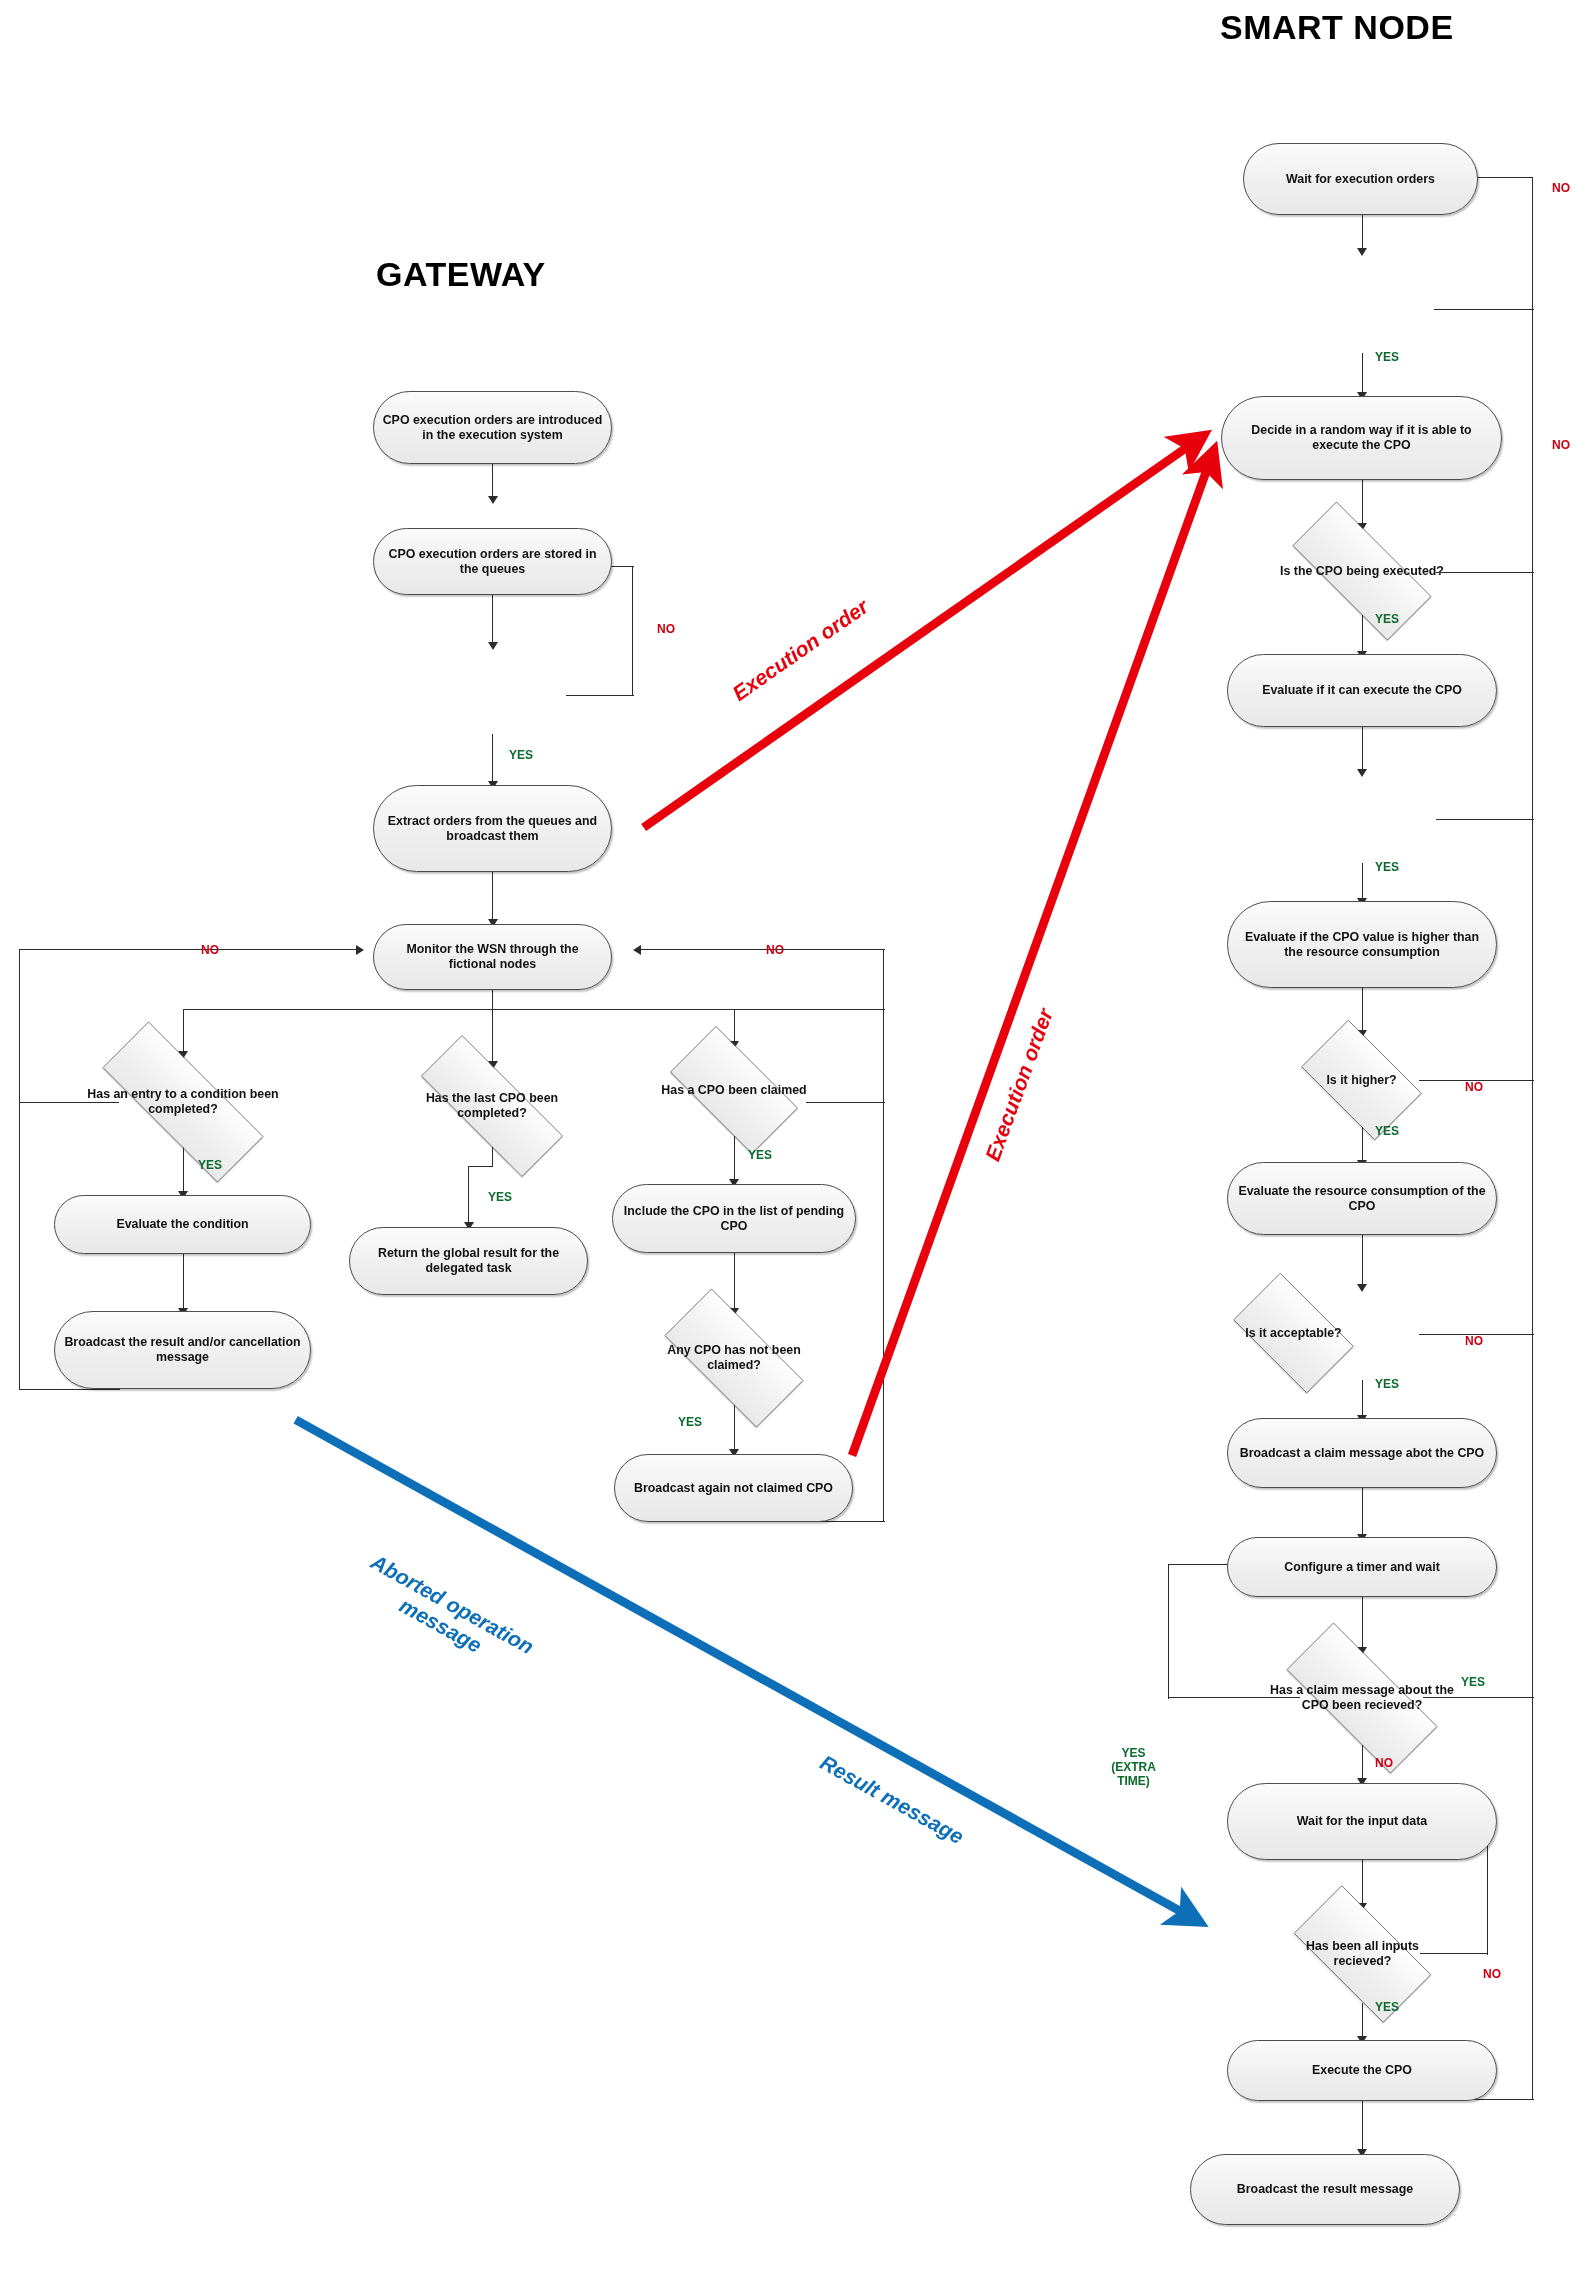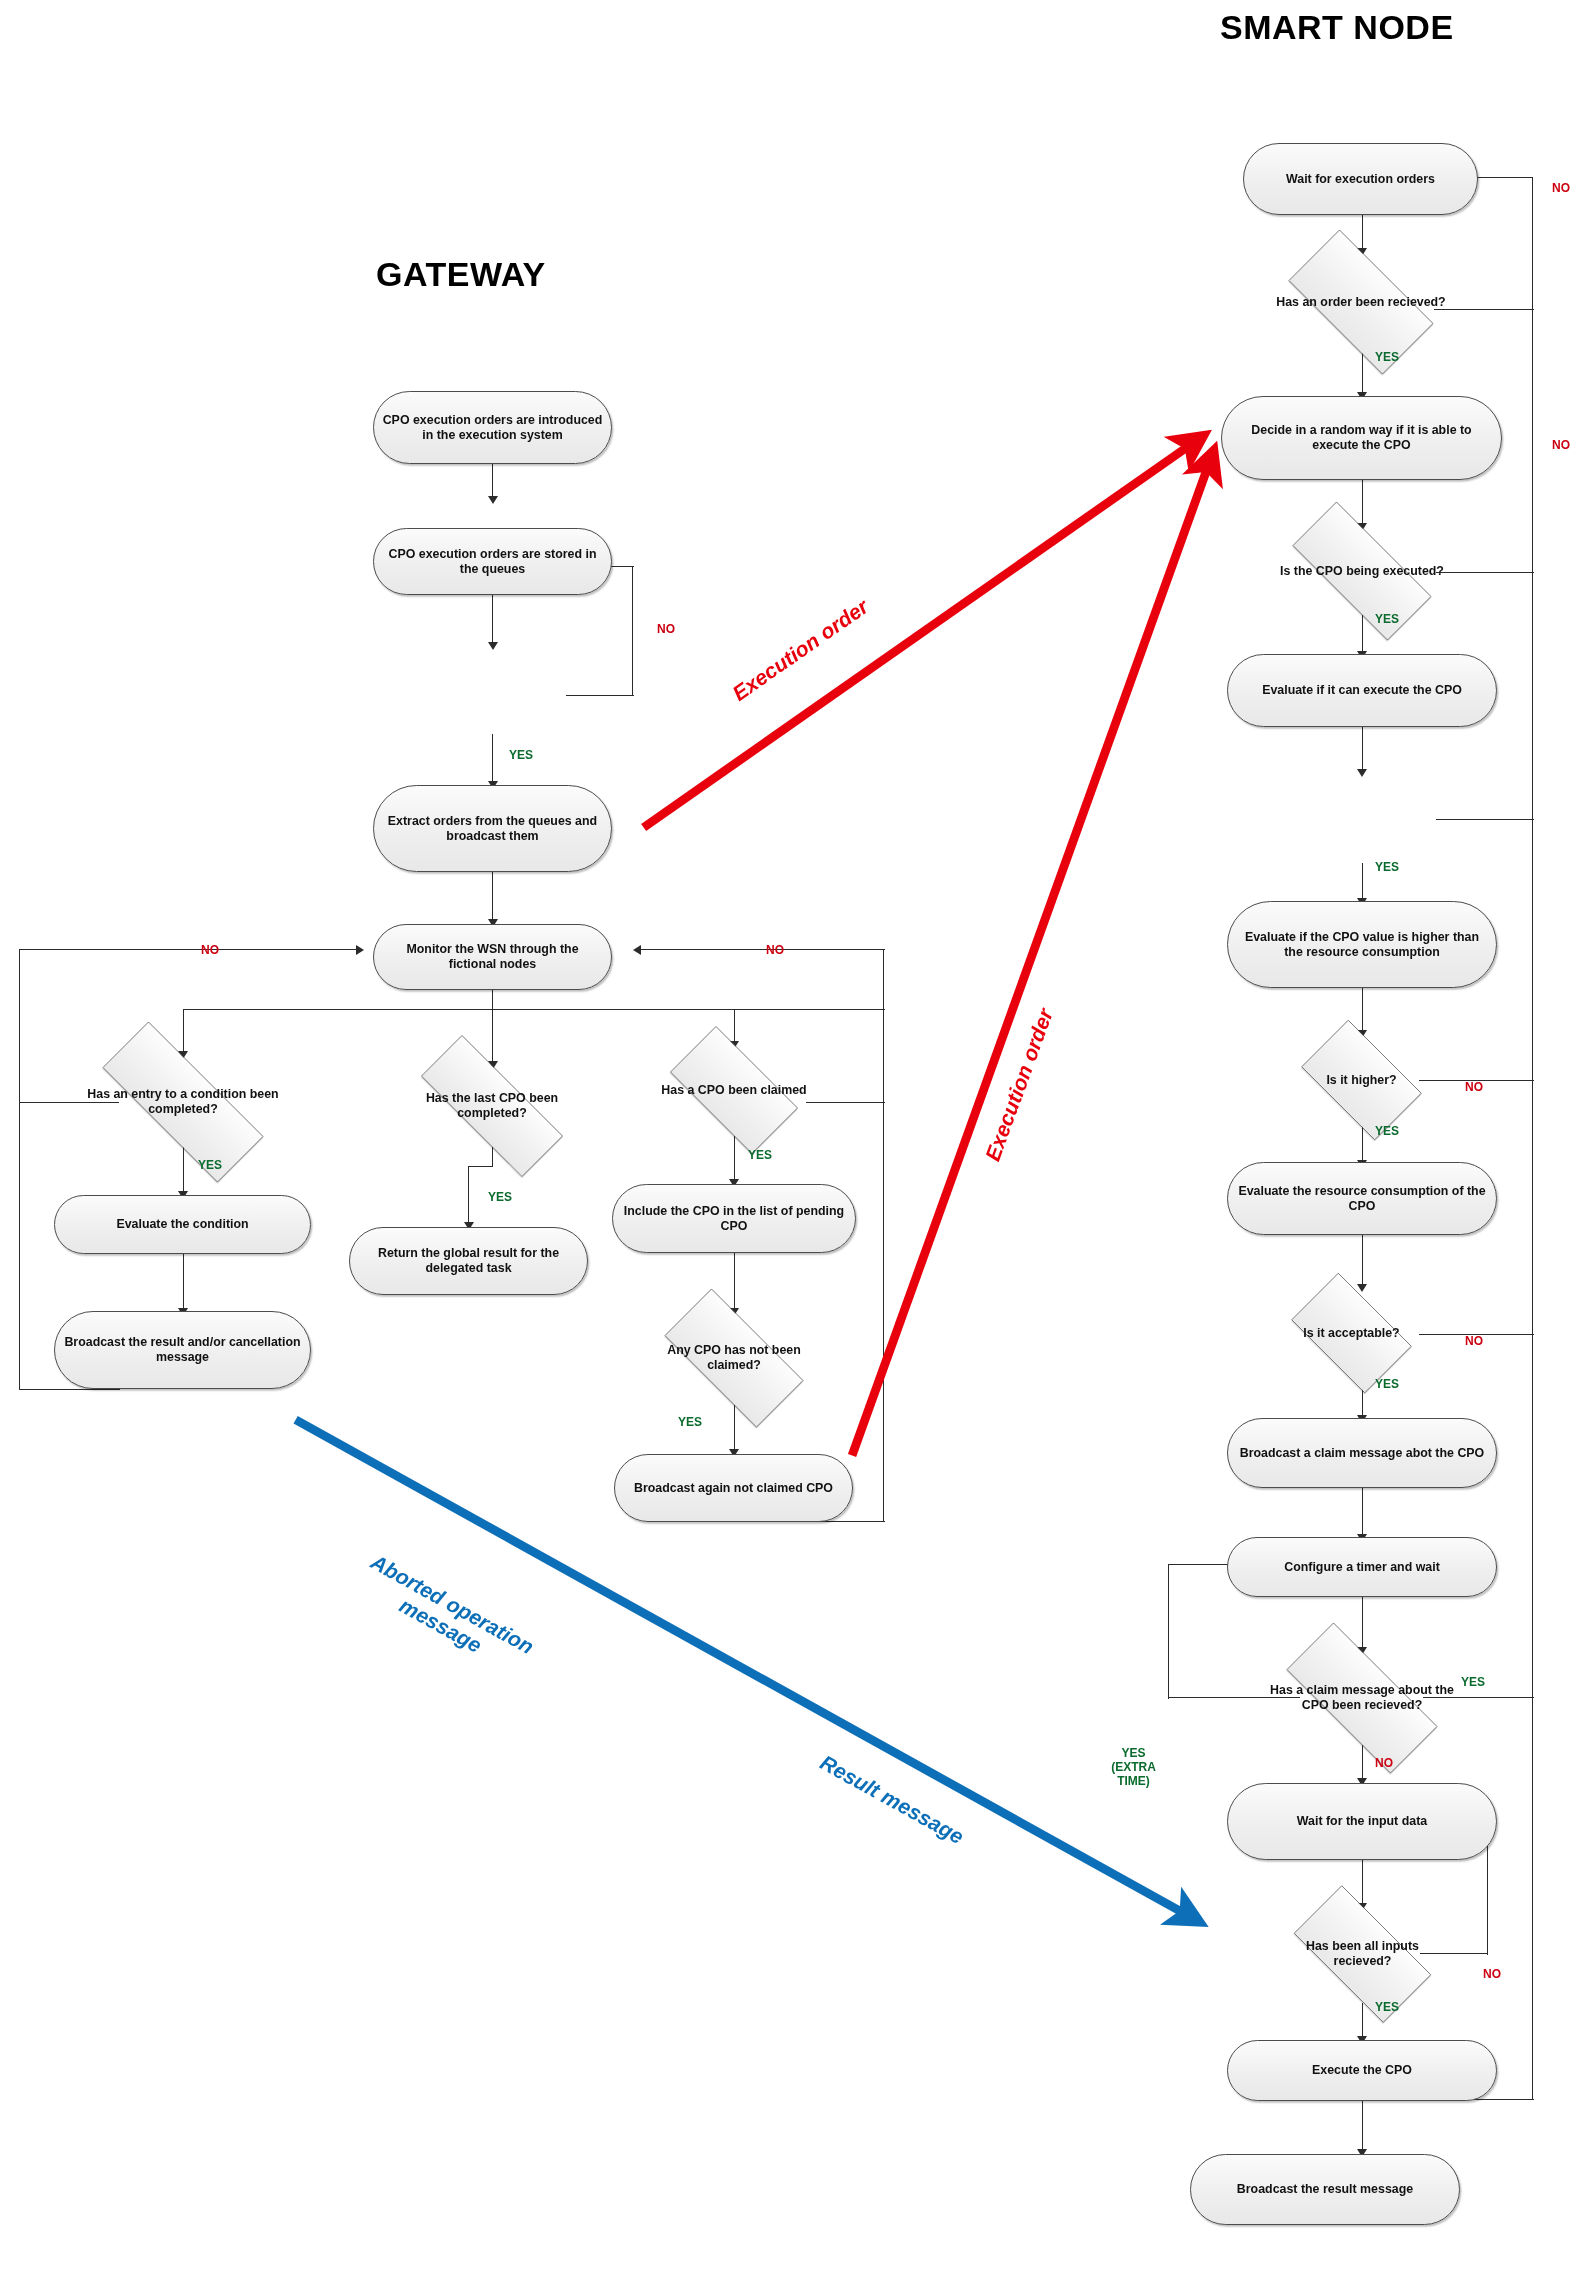--- a/index.html
+++ b/index.html
@@ -259,45 +259,41 @@
   <div class="ln v" style="left:1362px;top:2003px;height:37px;"></div>
   <div class="arw down" style="left:1357px;top:2036px;"></div>
 
   <div class="ln v" style="left:1362px;top:2101px;height:51px;"></div>
   <div class="arw down" style="left:1357px;top:2149px;"></div>
 
   <div class="ln h" style="left:1460px;top:2099px;width:74px;"></div>
 
   <div class="node proc" style="left:1243px;top:143px;width:235px;height:72px;">Wait for execution orders</div>
 
-  <div class="node dec" style="left:1267px;top:251px;width:188px;height:102px;">
-    <div class="dshape"></div>
-    <div class="dtext">Has an order been recieved?</div>
-  </div>
 
   <div class="node proc" style="left:1221px;top:396px;width:281px;height:84px;">Decide in a random way if it is able to execute the CPO</div>
 
   <div class="node dec" style="left:1267px;top:527px;width:190px;height:88px;">
     <div class="dshape"></div>
     <div class="dtext">Is the CPO being executed?</div>
   </div>
 
   <div class="node proc" style="left:1227px;top:654px;width:270px;height:73px;">Evaluate if it can execute the CPO</div>
 
 
   <div class="node proc" style="left:1227px;top:901px;width:270px;height:87px;">Evaluate if the CPO value is higher than the resource consumption</div>
 
   <div class="node dec" style="left:1288px;top:1033px;width:147px;height:94px;">
     <div class="dshape"></div>
     <div class="dtext">Is it higher?</div>
   </div>
 
   <div class="node proc" style="left:1227px;top:1162px;width:270px;height:73px;">Evaluate the resource consumption of the CPO</div>
 
-  <div class="node dec" style="left:1278px;top:1286px;width:147px;height:94px;">
+  <div class="node dec" style="left:1220px;top:1286px;width:147px;height:94px;">
     <div class="dshape"></div>
     <div class="dtext">Is it acceptable?</div>
   </div>
 
   <div class="node proc" style="left:1227px;top:1418px;width:270px;height:70px;">Broadcast a claim message abot the CPO</div>
 
   <div class="node dec" style="left:1258px;top:1651px;width:208px;height:94px;">
     <div class="dshape"></div>
     <div class="dtext">Has a claim message about the CPO been recieved?</div>
   </div>

